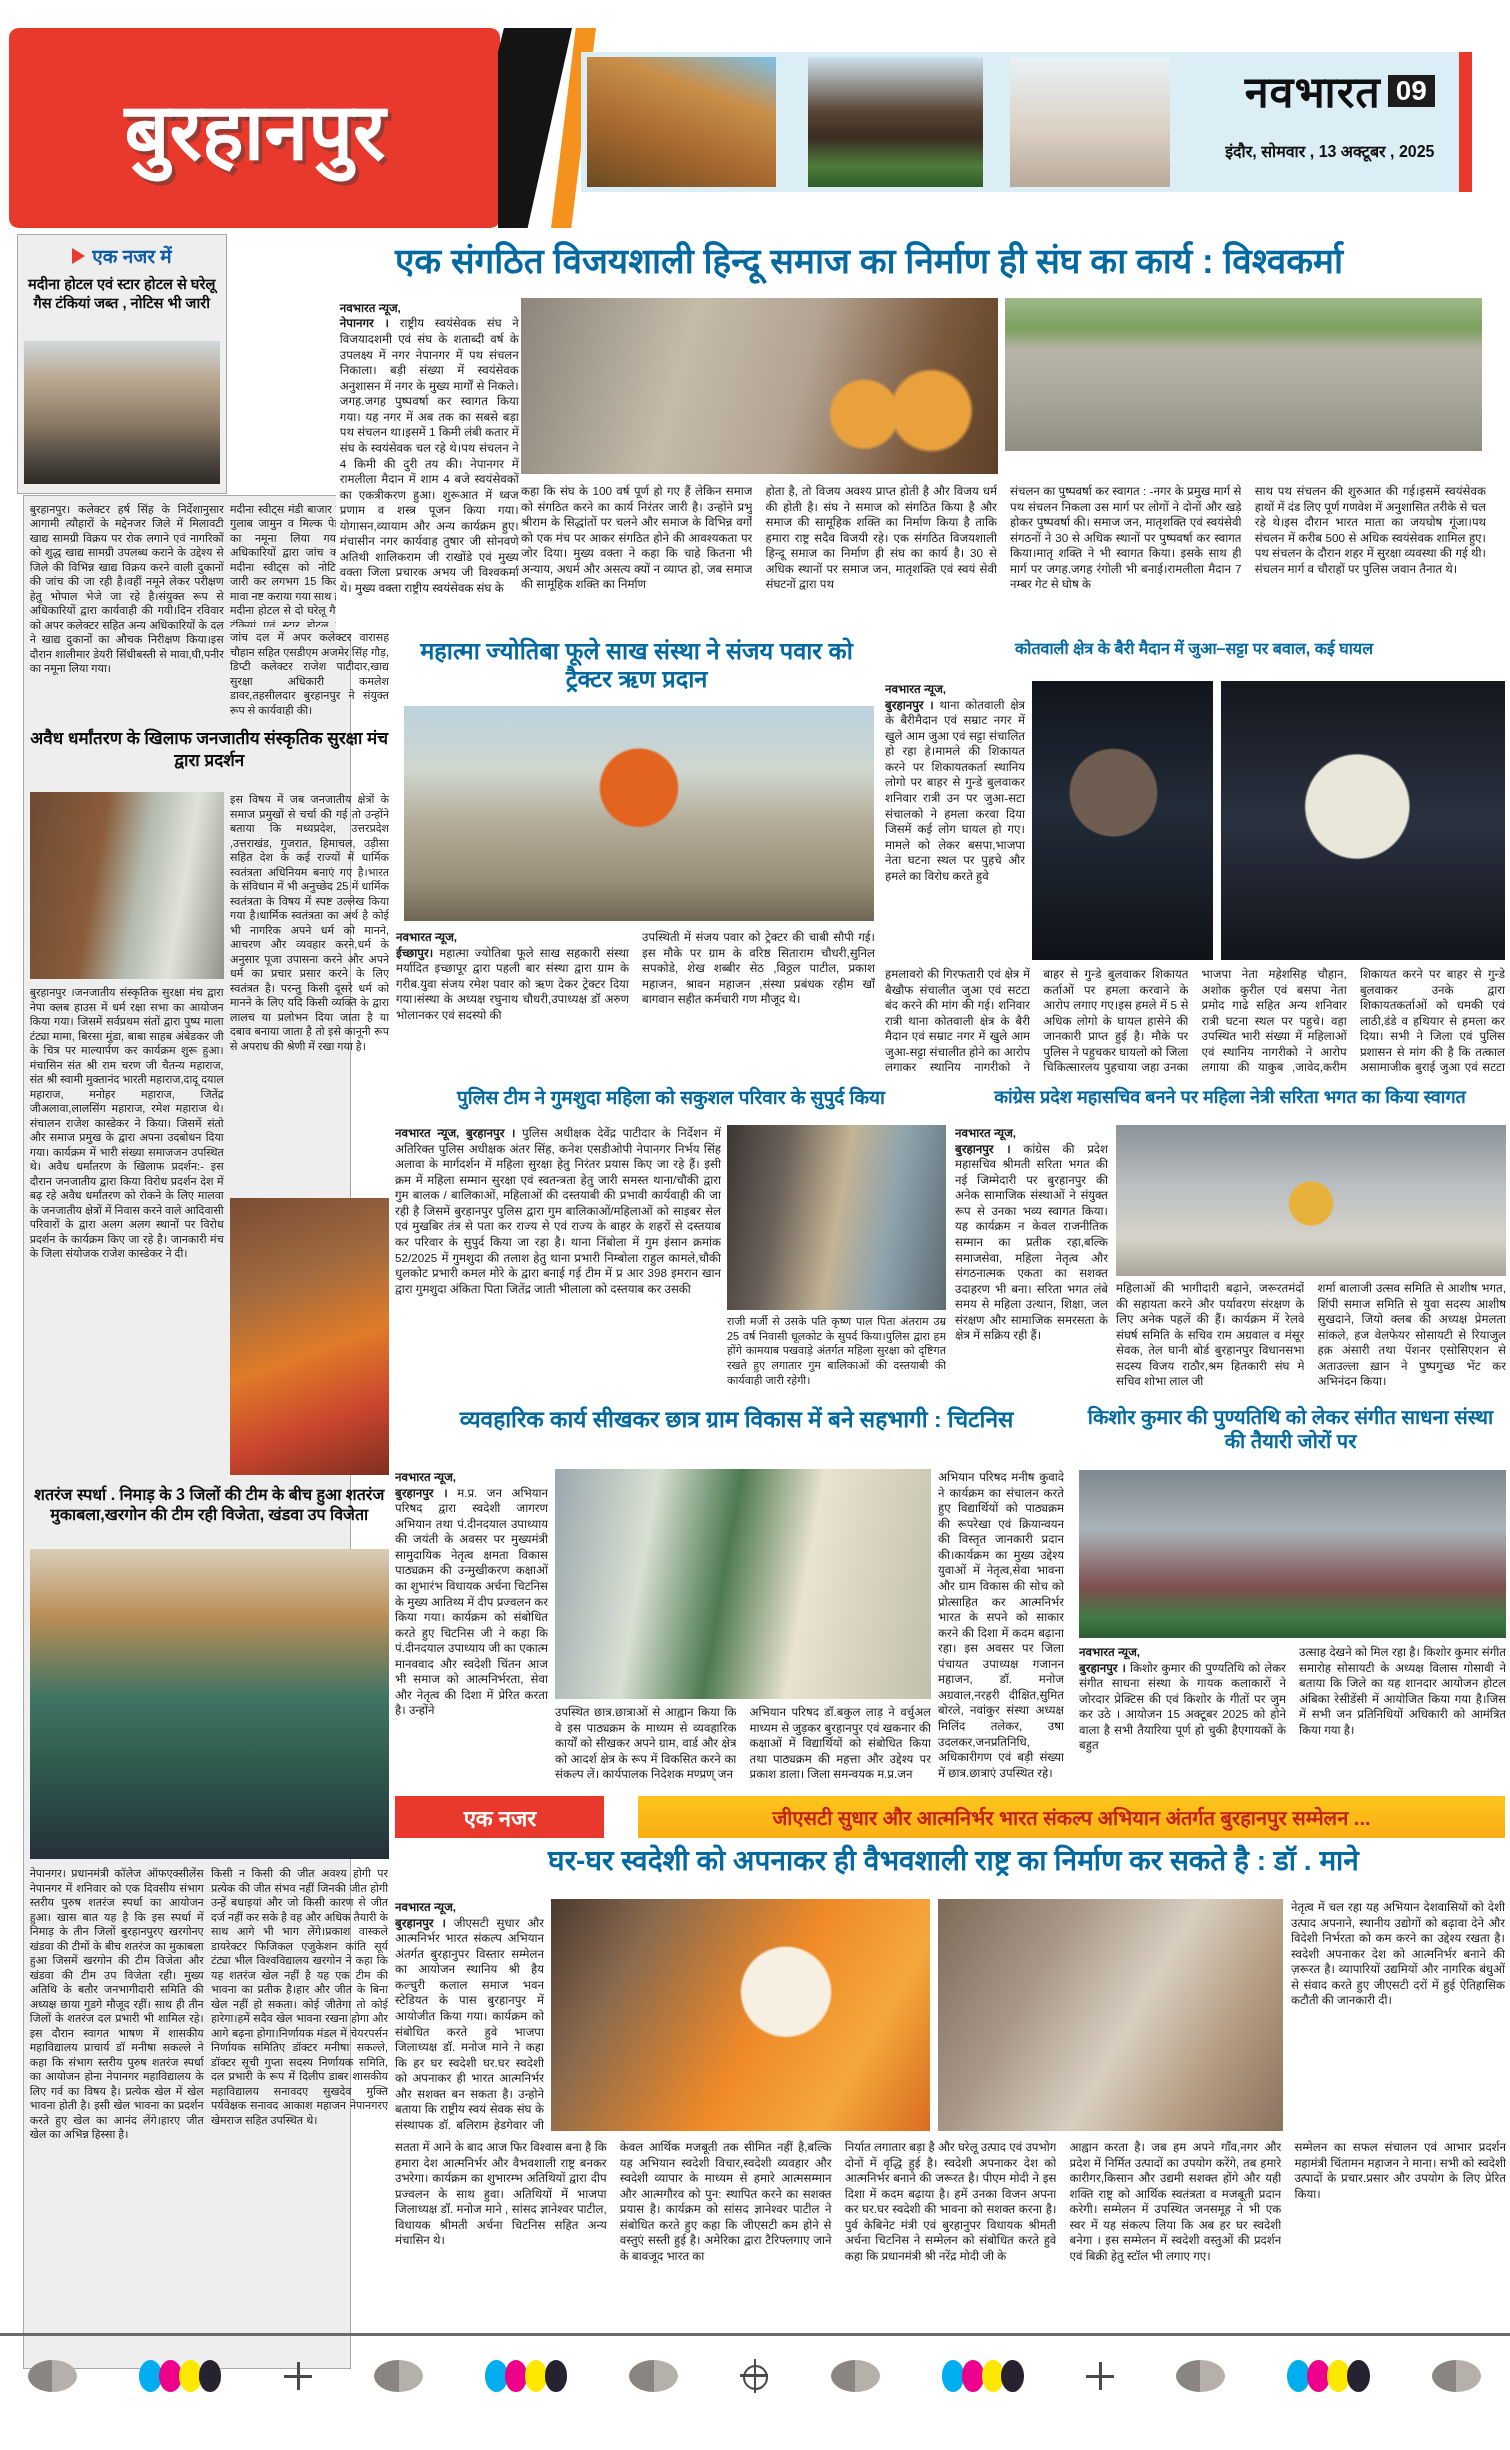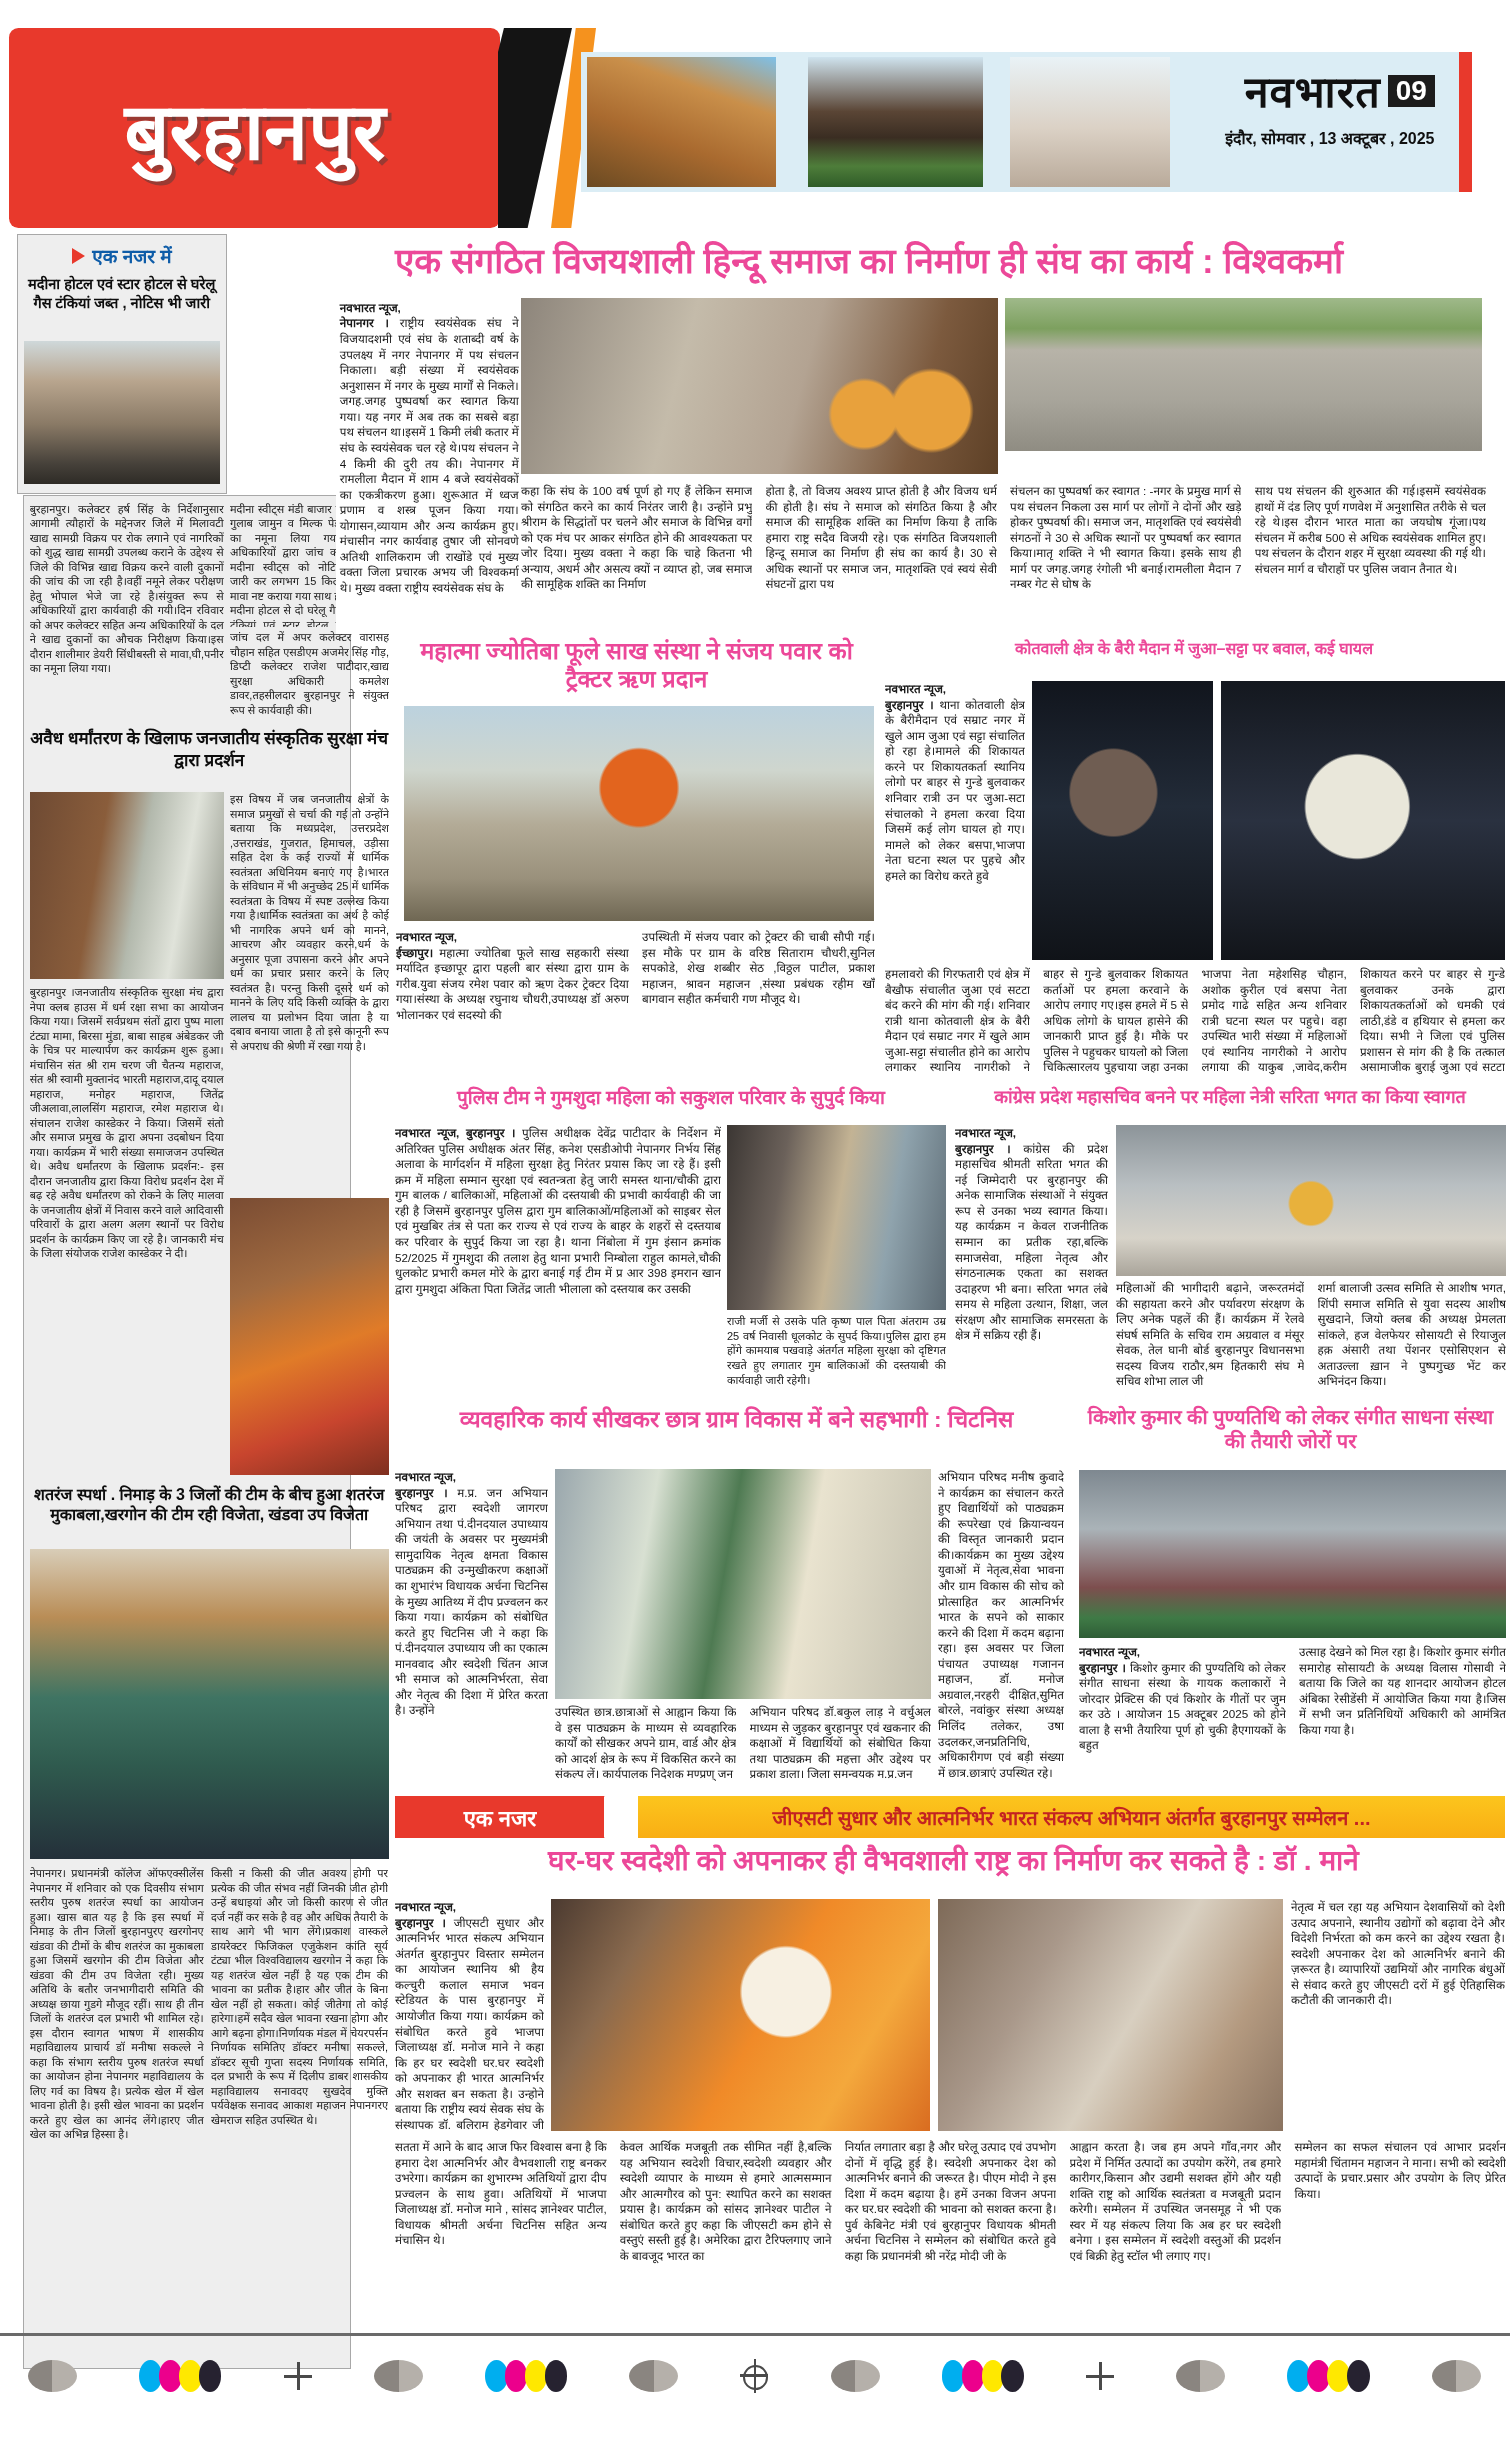--- a/index.html
+++ b/index.html
@@ -16,38 +16,38 @@
     clip-path:polygon(55% 0,100% 0,45% 100%,0 100%);}
   .header-strip{left:581px;top:52px;width:878px;height:140px;background:#dbedf5;}
   .hphoto{position:absolute;top:4.7px;height:130px;}
   .hp1{left:5.7px;width:189px;background:linear-gradient(200deg,#7ec0e8 0%,#c98f4a 30%,#a96a2f 62%,#6b4a22 100%);}
   .hp2{left:227px;width:175px;background:linear-gradient(180deg,#cfe3ee 0%,#5a4535 42%,#3a2d22 62%,#4e7d3a 84%,#2f5c28 100%);}
   .hp3{left:429px;width:160px;background:linear-gradient(180deg,#e9f2f6 0%,#dbd1c5 55%,#b9aa9a 100%);}
   .mast{position:absolute;right:24.5px;top:9.4px;text-align:right;}
   .mast-row{display:flex;align-items:center;justify-content:flex-end;gap:7.6px;}
   .paper-name{font-size:43px;font-weight:bold;color:#101010;letter-spacing:0.9px;}
   .page-no{background:#1c1c1c;color:#ffffff;font-size:28px;font-weight:bold;padding:1.9px 7.6px;line-height:1;}
-  .dateline{margin-top:7px;font-size:16px;font-weight:bold;color:#101010;}
+  .dateline{margin-top:20px;font-size:16px;font-weight:bold;color:#101010;}
   .redbar{left:1459px;top:52px;width:13.2px;height:140px;background:#e8392c;}
   
   .sb{background:#eeeeee;border:0.9px solid #a8a8a8;box-sizing:border-box;}
   .sb-top{left:17px;top:234px;width:210px;height:260px;}
   .sb-bot{left:23px;top:495px;width:328px;height:1874px;}
   .sb-label{position:absolute;left:5.7px;top:7.6px;width:196px;display:flex;align-items:center;justify-content:center;gap:7.6px;}
   .tri{width:0;height:0;border-top:8.5px solid transparent;border-bottom:8.5px solid transparent;border-left:13.2px solid #e8392c;}
   .sb-label b{color:#0e5ca8;font-size:19px;}
   .sb-head{position:absolute;font-weight:bold;color:#0d0d0d;text-align:center;line-height:1.28;}
   .sb-photo{position:absolute;}
   .sb-col{position:absolute;font-size:11px;line-height:1.32;text-align:justify;overflow:hidden;color:#181818;}
   .ph-kitchen{background:linear-gradient(180deg,#cfd8da 0%,#b8a58e 28%,#8a7a66 58%,#46413a 86%,#2e2b26 100%);}
   .ph-sabha{background:linear-gradient(100deg,#6e4a33 0%,#8a5d3b 35%,#b3b9ad 55%,#e0e3da 75%,#8f9387 100%);}
   .ph-monk{background:linear-gradient(160deg,#7a4c33 0%,#a06a40 30%,#e07b28 55%,#c8452e 78%,#7e2f1f 100%);}
   .ph-chess{background:linear-gradient(180deg,#d8cdb8 0%,#b98d56 22%,#3f7463 48%,#2f5a4e 70%,#24303a 100%);}
   
-  .headline{position:absolute;font-weight:bold;color:#ec4899;text-align:center;line-height:1.18;}
+  .headline{position:absolute;font-weight:bold;color:#0369a1;text-align:center;line-height:1.18;}
   .photo{position:absolute;}
   .col{position:absolute;font-size:11.7px;line-height:1.33;text-align:justify;overflow:hidden;color:#181818;}
   .byl{font-weight:bold;display:block;}
   .flexrow{position:absolute;display:flex;gap:13.2px;}
   .fcol{flex:1;font-size:11.7px;line-height:1.33;text-align:justify;overflow:hidden;color:#181818;}
   .whitebg{background:#ffffff;}
   .ph1{background:
       radial-gradient(circle at 72% 66%,#e8a13c 0 9%,rgba(0,0,0,0) 10%),
       radial-gradient(circle at 86% 64%,#e8a13c 0 9%,rgba(0,0,0,0) 10%),
       linear-gradient(105deg,#8d857b 0%,#c4bbaa 34%,#b3a392 58%,#7c5a3e 82%,#5d4026 100%);}

